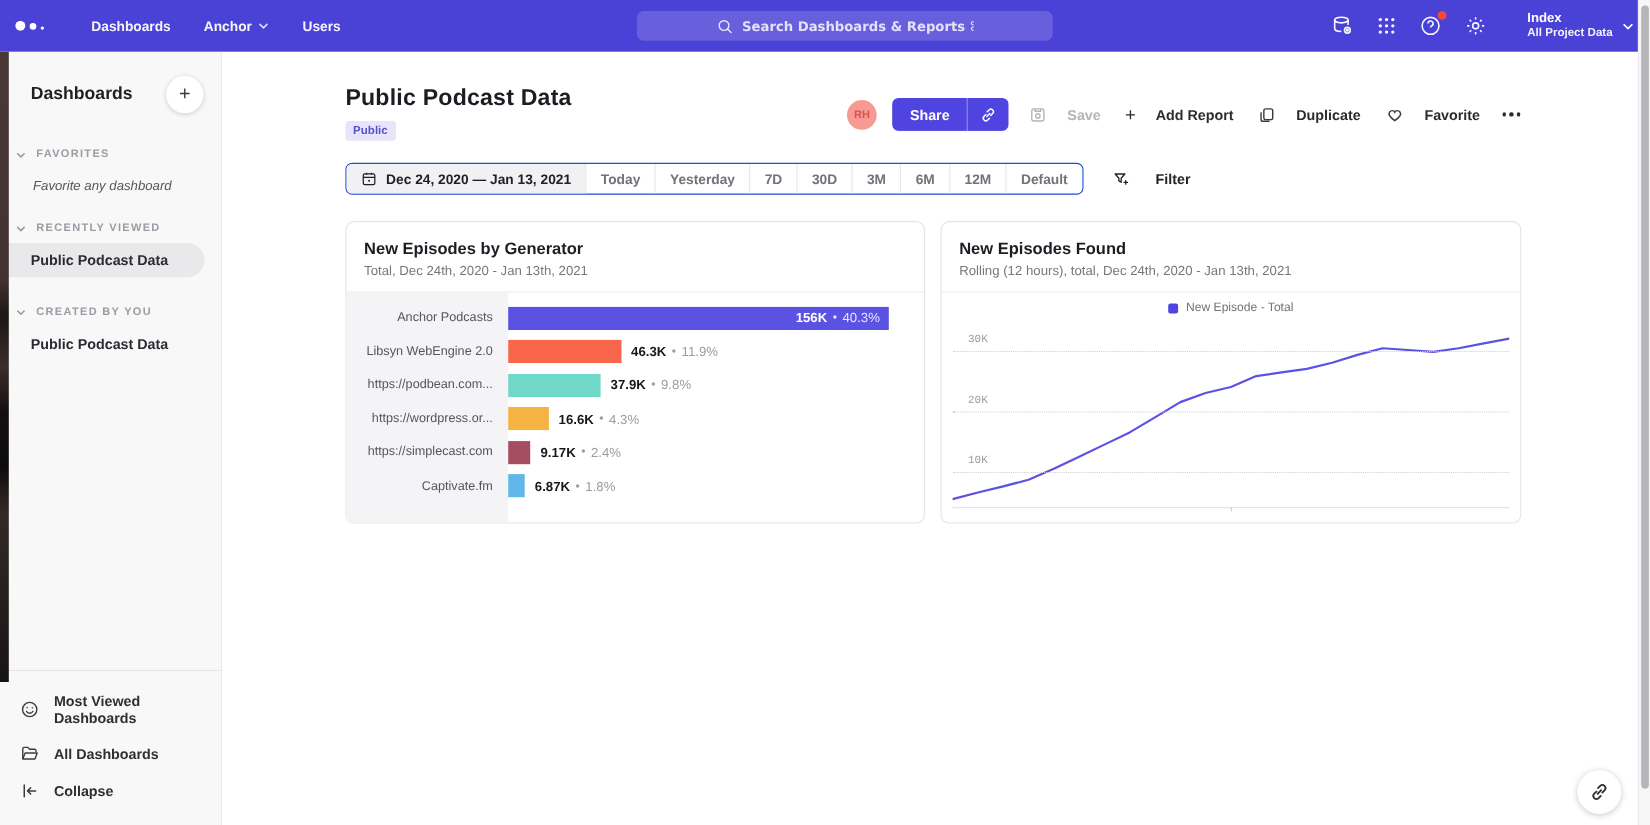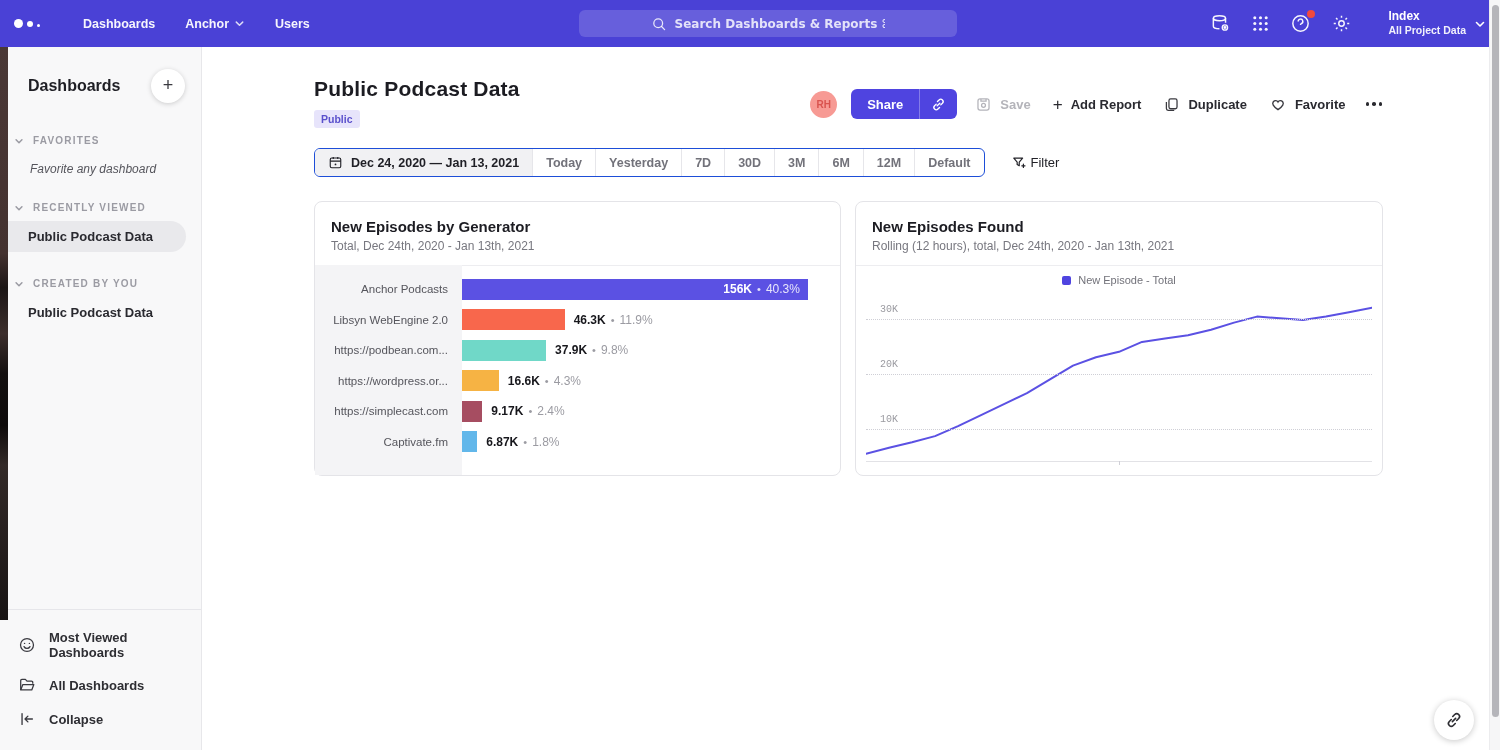--- a/index.html
+++ b/index.html
@@ -50,34 +50,34 @@
   .main { flex:1; background:#fff; padding:30px 0 0 112px; position:relative; }
   .content { width:1070px; }
   .head-row { display:flex; justify-content:space-between; align-items:flex-start; }
   .page-title { font-size:21px; font-weight:700; color:#1c1c22; letter-spacing:.2px; }
   .badge { display:inline-block; margin-top:9px; background:#e7e4fb; color:#5a50cc; font-size:10.5px; font-weight:700; padding:3px 7px; border-radius:3px; }
   .actions { display:flex; align-items:center; gap:14px; margin-top:12px; }
   .avatar { width:27px; height:27px; border-radius:50%; background:#f79a94; color:#d9534f; font-size:10px; font-weight:700; display:flex; align-items:center; justify-content:center; cursor:pointer; }
   .share-split { display:flex; height:30px; border-radius:6px; overflow:hidden; cursor:pointer; }
   .share-main { background:#4f44e0; color:#fff; font-size:13px; font-weight:700; display:flex; align-items:center; padding:0 16px; }
   .share-link { background:#4f44e0; border-left:1px solid rgba(255,255,255,0.3); color:#fff; display:flex; align-items:center; padding:0 11px; }
-  .act-btn { display:flex; align-items:center; gap:8px; font-size:13px; font-weight:700; color:#2a2a30; cursor:pointer; padding:0 4px;justify-content:center; }
+  .act-btn { display:flex; align-items:center; gap:18px; font-size:13px; font-weight:700; color:#2a2a30; cursor:pointer; padding:0 4px;justify-content:center; }
   .act-btn svg { color:#3a3a40; }
   .act-btn.disabled { color:#b4b4ba; cursor:default; }
   .act-btn.disabled svg { color:#b4b4ba; }
   .plus-glyph::before { content:"+"; font-size:17px; font-weight:400; color:#2a2a30; line-height:1; }
   .more-btn { display:flex; gap:3px; align-items:center; cursor:pointer; padding:6px 2px; }
   .more-btn i { width:3.5px; height:3.5px; border-radius:50%; background:#2a2a30; }
 
   
   .filter-row { display:flex; align-items:center; margin-top:20px; }
   .seg-control { display:flex; align-items:stretch; height:29px; border:1px solid #1d4ed8; border-radius:6px; background:#fff; overflow:hidden; }
   .seg-date { display:flex; align-items:center; gap:8px; background:#f1f1f3; padding:0 13px; font-size:12.5px; font-weight:700; color:#1f1f25; cursor:pointer; }
   .seg { display:flex; align-items:center; padding:0 13px; border-left:1px solid #e6e6ea; font-size:12.5px; font-weight:600; color:#72727a; cursor:pointer; }
-  .filter-btn { display:flex; align-items:center; gap:4px; margin-left:26px; font-size:13px; font-weight:400; color:#222228; cursor:pointer; }
+  .filter-btn { display:flex; align-items:center; gap:24px; margin-left:26px; font-size:13px; font-weight:700; color:#222228; cursor:pointer; }
 
   
   .cards { display:flex; gap:14px; margin-top:24px; }
   .card { background:#fff; border:1px solid #e4e4e8; border-radius:8px; width:528px; }
   .card-head { padding:16px 16px 12px; }
   .card-title { font-size:15px; font-weight:700; color:#1c1c22; }
   .card-sub { font-size:12px; color:#77777f; margin-top:4px; }
   .card-div { border-top:1px solid #ededf0; }
 
   

